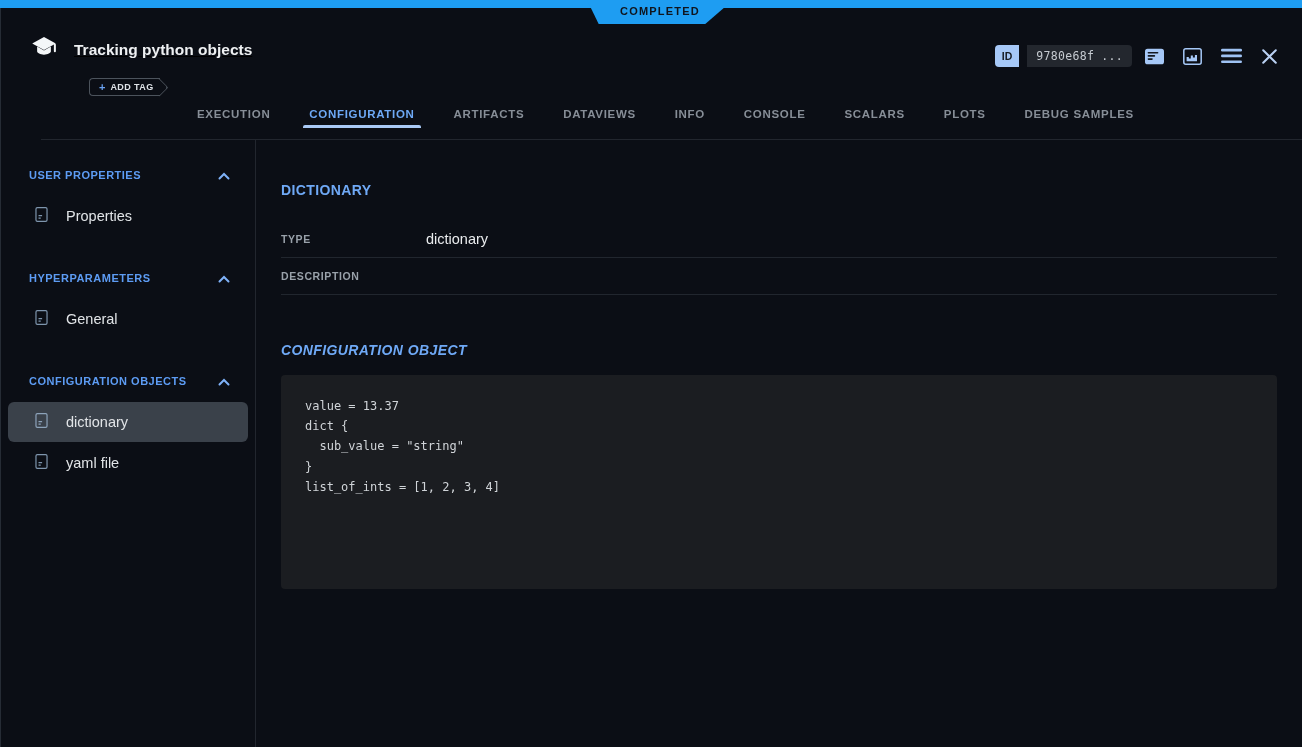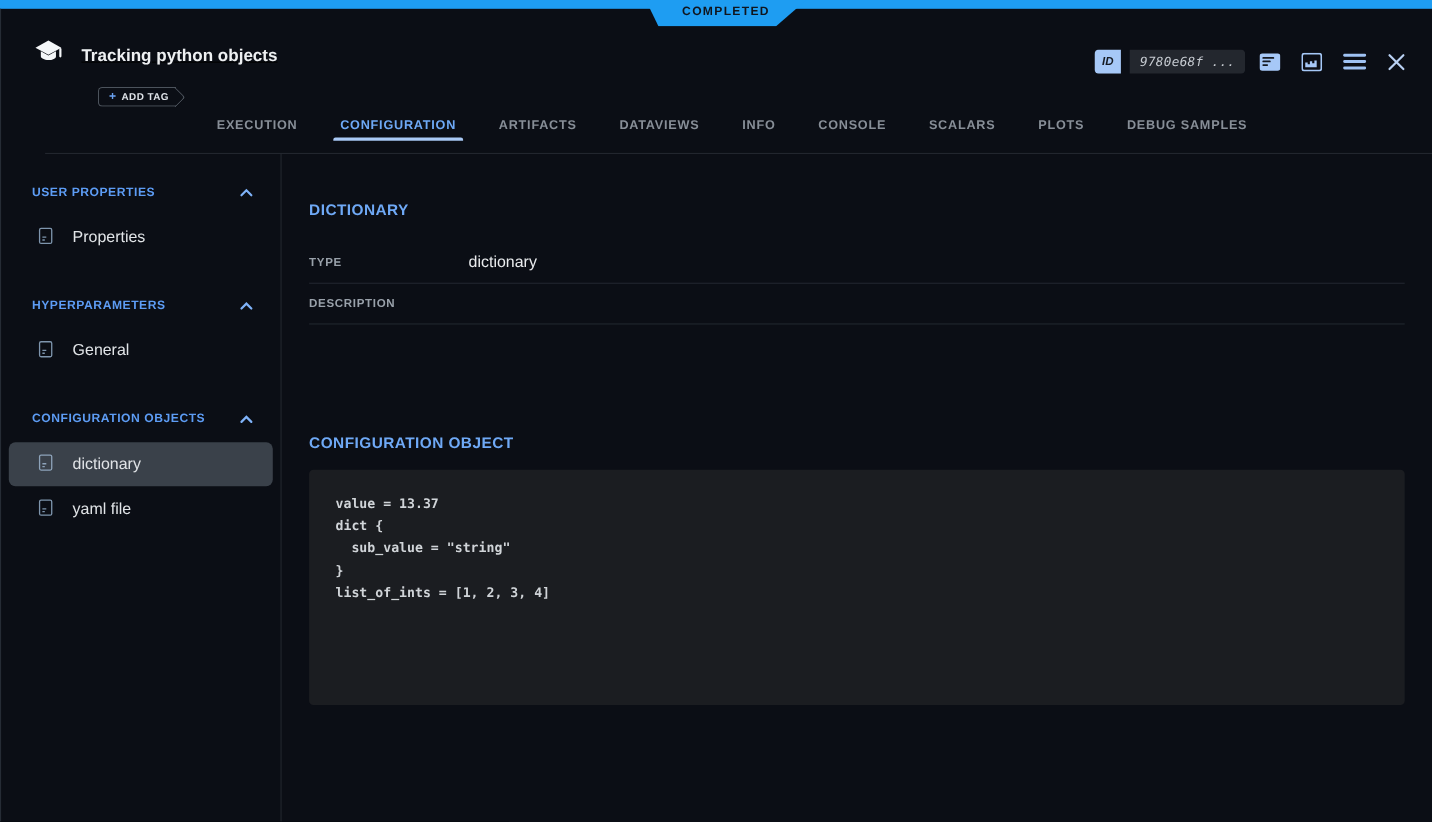--- a/index.html
+++ b/index.html
@@ -29,21 +29,21 @@
     margin-left:60px; margin-top:11px; height:18px; padding:0 6px 0 9px;
     border:1px solid #4c535c; border-right:none; border-radius:4px 0 0 4px; cursor:pointer;
   }
   .add-tag::after{
     content:''; position:absolute; right:-6.4px; top:2.4px; width:12px; height:12px;
     border-top:1px solid #4c535c; border-right:1px solid #4c535c;
     transform:rotate(45deg); border-top-right-radius:3px;
   }
   .add-tag .plus{ color:#6aa1f0; font-size:11px; font-weight:700; line-height:1;}
   .add-tag .lbl{ color:#dfe3e8; font-size:9px; font-weight:700; letter-spacing:.4px; line-height:1;}
-  .header-right{ margin-left:auto; display:flex; align-items:center; gap:15px; padding-top:24px; height:72px;font-style:italic;}
+  .header-right{ margin-left:auto; display:flex; align-items:center; gap:15px; padding-top:24px; height:72px;}
   .id-badge{ display:flex; height:22px; border-radius:4px; overflow:hidden; margin-right:-4px;}
   .id-label{ background:#a6c8f7; color:#161b23; font-size:10.5px; font-weight:700; display:flex; align-items:center; padding:0 7px; }
   .id-value{ background:#23272e; color:#c6cbd1; font-family:"DejaVu Sans Mono", monospace; font-size:11.5px; display:flex; align-items:center; padding:0 9px; letter-spacing:.3px;margin-left:8px;}
   .icon-btn{ background:none; border:none; cursor:pointer; display:flex; align-items:center; padding:2px;}
   
   .tabbar{
     height:40px; flex:0 0 auto; display:flex; justify-content:space-between;
     padding:0 162px 11px 150px; border-bottom:1px solid #22262e;margin-left:40px;
   }
   .tab{
@@ -71,24 +71,24 @@
     font-size:14.5px; color:#e1e4e7;
   }
   .side-item.selected{ background:#3a414a; }
   
   .content{ flex:1; padding:42px 25px 0 25px; min-width:0; }
   .section-title{ color:#6fa9f6; font-size:14px; font-weight:700; letter-spacing:.4px; }
   .fields{ margin-top:23px; }
   .field-row{ display:flex; align-items:center; min-height:37px; border-bottom:1px solid #21262e; }
   .field-label{ width:145px; flex:0 0 auto; font-size:10.5px; font-weight:700; color:#99a1aa; letter-spacing:.6px; }
   .field-value{ font-size:14.5px; color:#eaecee; }
-  .object-title{ margin-top:99px; }
+  .object-title{ margin-top:47px;font-style:italic; }
   .code-panel{
     margin-top:17px; height:214px; background:#1b1d21; border-radius:4px;
-    padding:21px 24px; overflow:auto;font-weight:bold;
+    padding:21px 24px; overflow:auto;
   }
   .code-panel pre{
     font-family:"DejaVu Sans Mono", monospace; font-size:12px; line-height:20.2px;
     color:#d0d4d8; white-space:pre;
   }
 </style>
 </head>
 <body>
 
 <div class="app">

